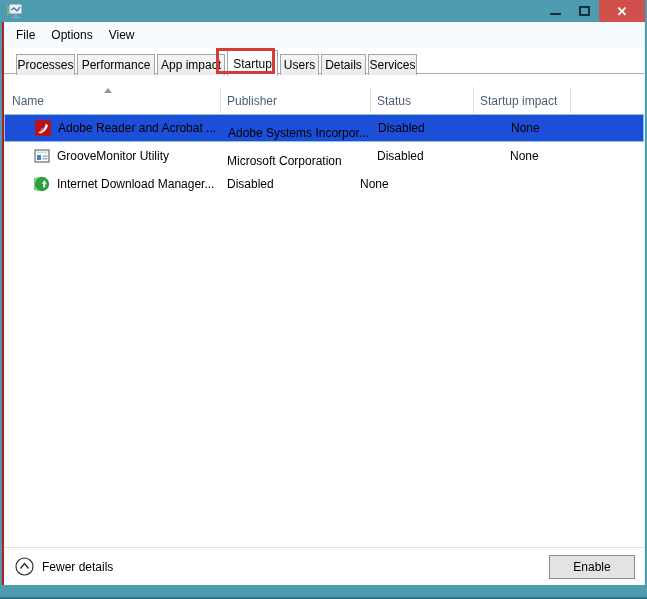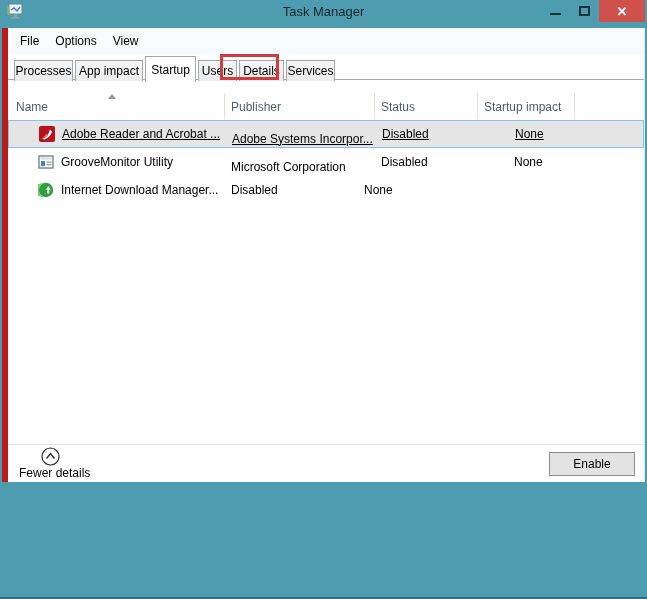--- a/index.html
+++ b/index.html
@@ -15,28 +15,28 @@
   .titlebar { position:relative; height:22px; display:flex; align-items:center; }
   .app-icon { position:absolute; left:6px; top:3px; width:17px; height:16px; }
   .title { position:absolute; left:0; right:0; text-align:center; font-size:13px; color:#19262c; }
   .controls { position:absolute; right:2px; top:0; height:22px; display:flex; align-items:stretch; }
   .ctrl { width:29px; display:flex; align-items:center; justify-content:center; cursor:default; }
   .glyph-min { width:11px; height:2px; background:#13333c; margin-top:6px; }
   .glyph-max { width:11px; height:10px; border:2px solid #13333c; background:transparent; }
   .ctrl-close { width:46px; background:#d0504b; color:#fff; display:flex; align-items:center; justify-content:center; font-size:13px; font-weight:bold; }
   
   .window-body {
-    position:absolute; top:28px; left:2px; right:2px; height:454px;
-    background:#ffffff; border-left:6px solid #b91c1c; border-right:1px solid #e3ebee;
+    position:absolute; top:22px; left:2px; right:2px; height:563px;
+    background:#ffffff; border-left:2px solid #b91c1c; border-right:1px solid #e3ebee;
   }
   
   .menubar { height:26px; background:#f8fbfd; display:flex; align-items:center; padding-left:4px; }
   .menu-item { font-size:12px; color:#000; padding:4px 8px; cursor:default; }
   
-  .tabstrip { position:relative; height:27px; display:flex; align-items:flex-end; padding-left:6px; }
+  .tabstrip { position:relative; height:27px; display:flex; align-items:flex-end; padding-left:12px; }
   .tabstrip::after { content:""; position:absolute; left:0; right:0; bottom:1px; height:1px; background:#a5adb2; z-index:1; }
   .tab {
     position:relative; z-index:2; height:21px; line-height:20px; margin-right:2px;
     text-align:center; font-size:12px; color:#000;
     background:linear-gradient(#f5f5f5,#ebebeb);
     border:1px solid #a0a8ad; border-bottom:none; cursor:default;
   }
   .tab.selected { z-index:3; height:26px; line-height:26px; background:#fff; margin-bottom:-1px; }
   .tab-annotation {
     position:absolute; z-index:6; left:212px; top:0; width:59px; height:26px;
@@ -52,55 +52,54 @@
   .hcell.c-imp  { width:97px;  padding-left:6px; }
   .hcell.c-rest { flex:1; }
   .hcell.c-rest::after { display:none; }
   .sort-arrow {
     position:absolute; left:100px; top:13px; width:0; height:0;
     border-left:4px solid transparent; border-right:4px solid transparent;
     border-bottom:5px solid #8a99a8;
   }
   
   .row { height:28px; display:flex; align-items:center; font-size:12px; color:#000; cursor:default; }
-  .row.selected { background:#e5e5e5; border:1px solid #85c3e8;text-decoration:underline; }
+  .row.selected { background:#1d4ed8; border:1px solid #85c3e8; }
   .cell { overflow:hidden; white-space:nowrap; }
   .cell.c-name { width:217px; display:flex; align-items:center; padding-left:30px; }
   .cell.c-name .row-icon { width:16px; height:16px; margin-right:7px; flex:0 0 16px; }
   .cell.c-pub  { width:150px; padding-left:6px;margin-top:9px; }
   .cell.c-stat { width:103px; padding-left:6px; }
   .cell.c-imp  { width:97px;  padding-left:6px;margin-left:30px; }
   
   .footer {
     position:absolute; left:0; right:0; bottom:0; height:38px;
     border-top:1px solid #e3e3e3; background:#fff;
     display:flex; align-items:center; justify-content:space-between; padding:0 9px 0 11px;
   }
-  .details-toggle { display:flex; align-items:center; cursor:default;flex-direction:column; }
+  .details-toggle { display:flex; align-items:center; cursor:default; }
   .details-toggle svg { margin-right:8px; }
   .details-label { font-size:12px; color:#000; }
   .enable-btn {
     width:86px; height:24px; background:#e3e3e3; border:1px solid #8c8c8c;
     font-family:"Liberation Sans", sans-serif; font-size:12px; color:#000; cursor:default;margin-left:8px;
   }
 </style>
 </head>
 <body>
 
 <div class="window">
 
   <div class="titlebar">
     <svg class="app-icon" viewBox="0 0 17 16">
       <rect x="3" y="1" width="13" height="10" fill="#e9f2f5" stroke="#6f8b94" stroke-width="1"></rect>
       <rect x="1" y="3" width="2" height="9" fill="#7fb069"></rect>
       <polyline points="5,7 8,5 11,8 14,4" fill="none" stroke="#3d7fd0" stroke-width="1.4"></polyline>
       <rect x="8" y="11" width="3" height="3" fill="#8aa3ab"></rect>
       <rect x="5" y="14" width="9" height="1.5" fill="#8aa3ab"></rect>
     </svg>
-    <div class="title">Task Manager</div>
     <div class="controls">
       <div class="ctrl">
           <div class="glyph-min"></div>
         </div>
       <div class="ctrl">
           <div class="glyph-max"></div>
         </div>
       <div class="ctrl-close">
           <span>✕</span>
         </div>
@@ -110,20 +109,21 @@
   <div class="window-body">
 
     <div class="menubar">
       <div class="menu-item">File</div>
       <div class="menu-item">Options</div>
       <div class="menu-item">View</div>
     </div>
 
     <div class="tabstrip">
       <div class="tab" style="width:59px">Processes</div>
+      <div class="tab" style="width:78px">Performance</div>
       <div class="tab" style="width:68px">App impact</div>
       <div class="tab selected" style="width:51px">Startup</div>
       <div class="tab" style="width:39px">Users</div>
       <div class="tab" style="width:45px">Details</div>
       <div class="tab" style="width:49px">Services</div>
       <div class="tab-annotation"></div>
     </div>
 
     <div class="table-header">
       <div class="hcell c-name">

